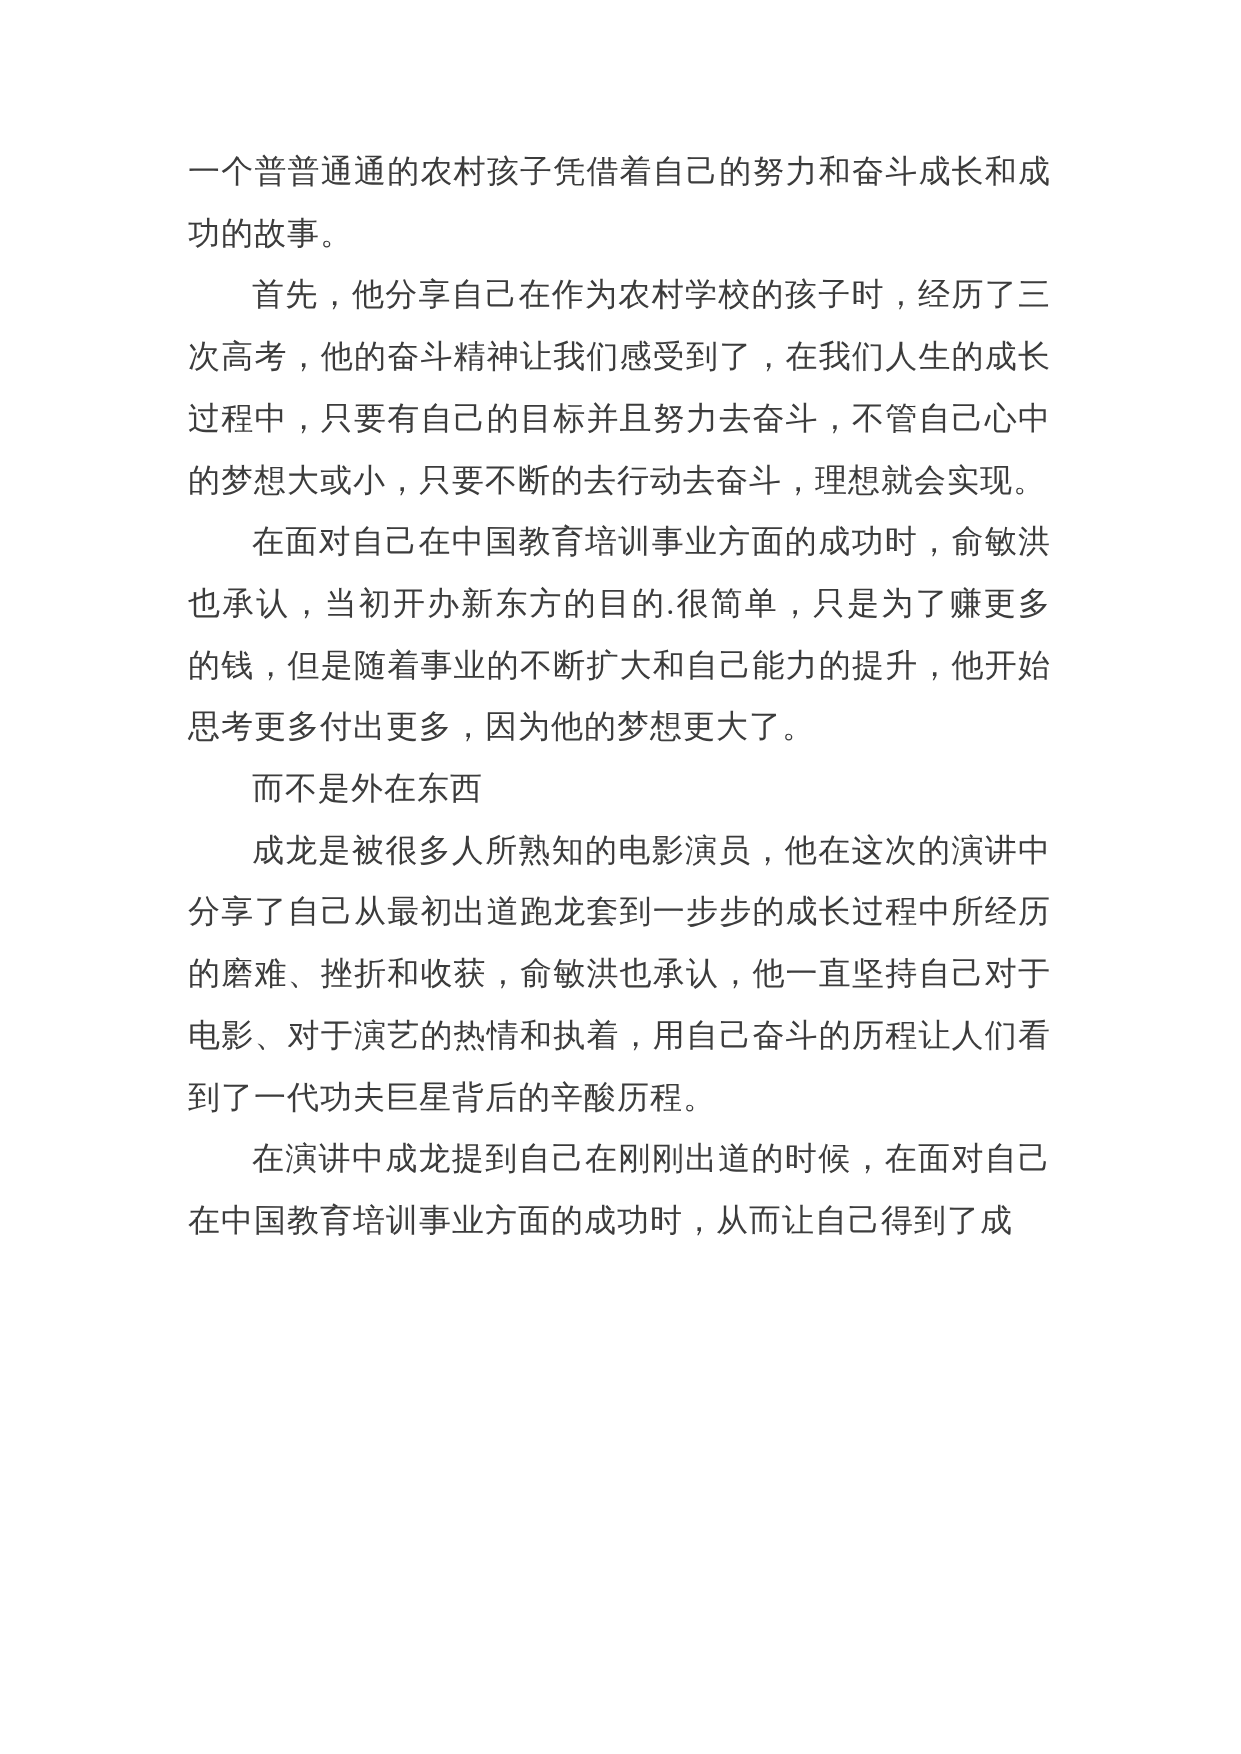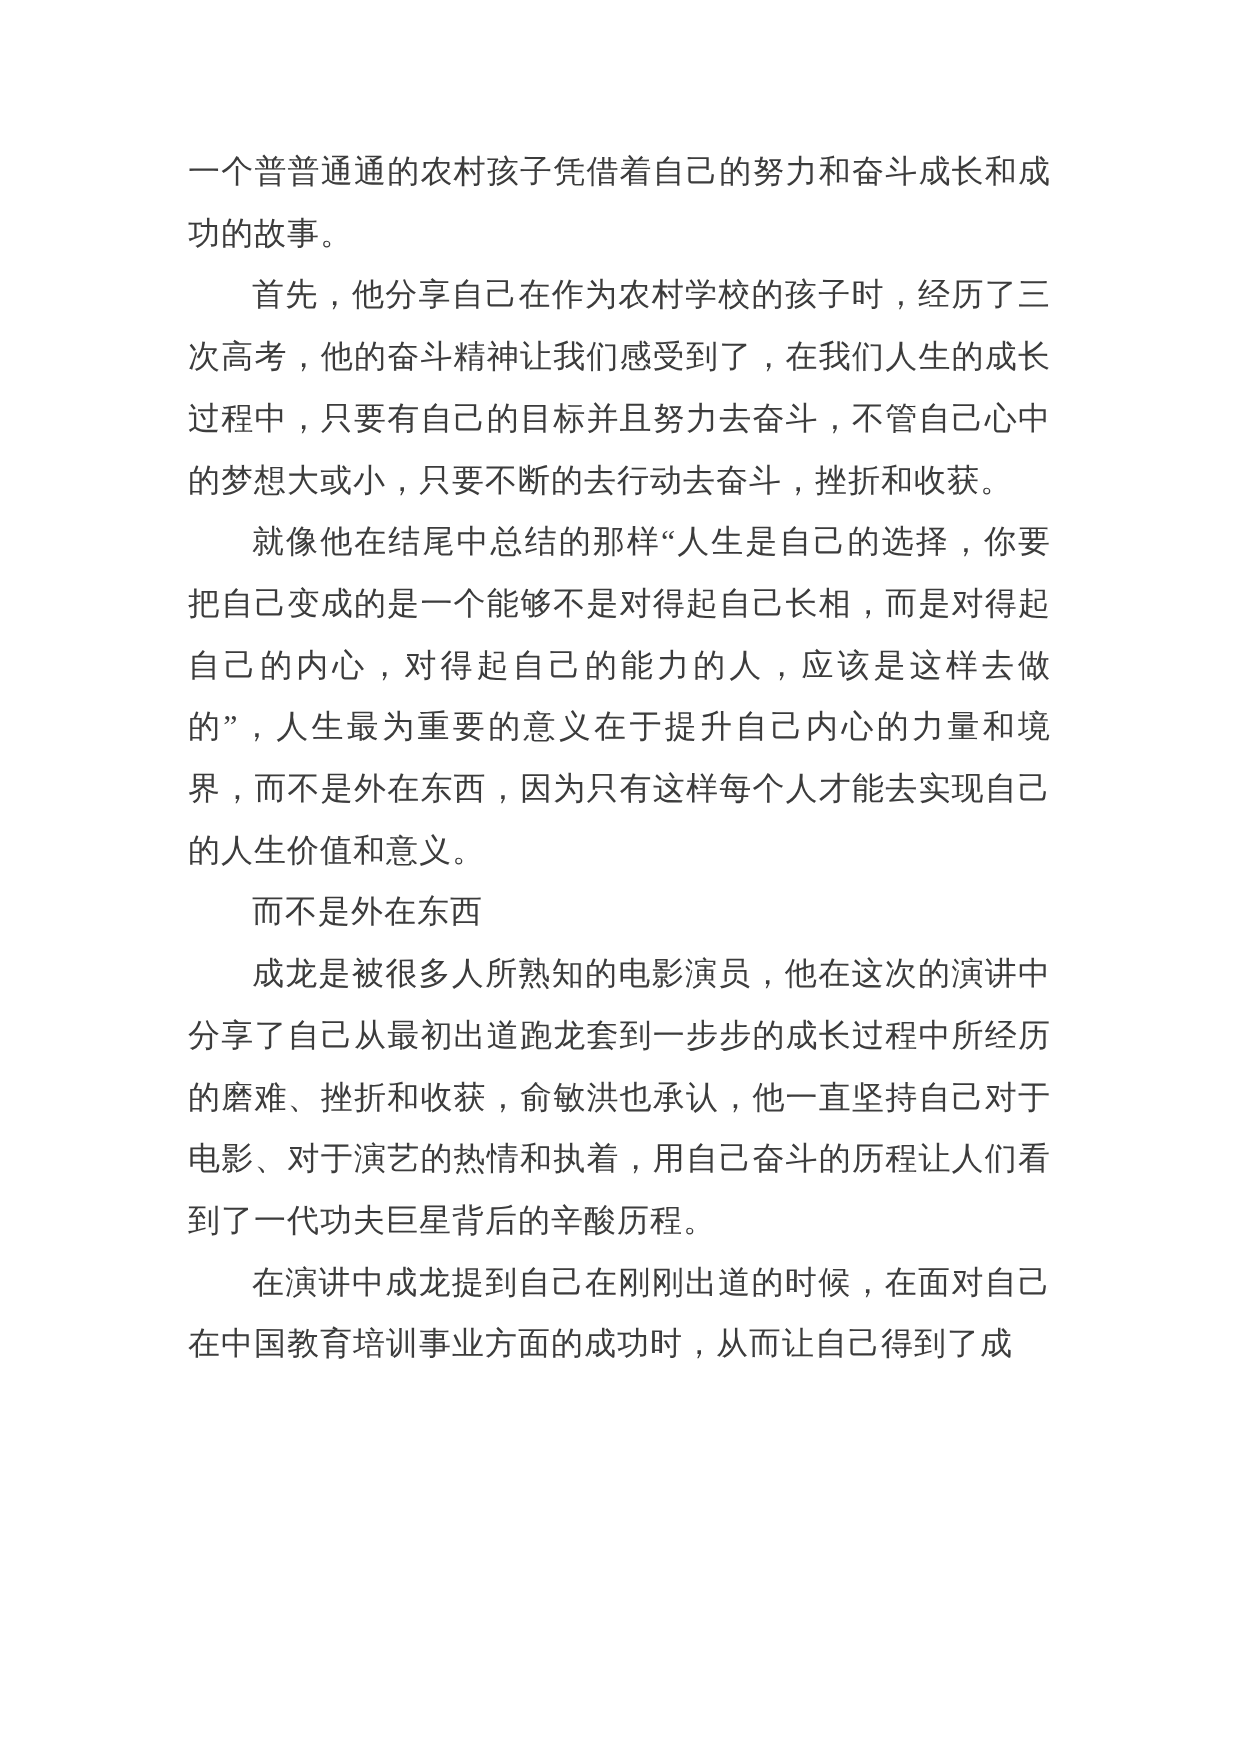--- a/index.html
+++ b/index.html
@@ -32,19 +32,19 @@
   .doc-body p.indent {
     text-indent: 2em;
   }
 </style>
 </head>
 <body>
 
 <div class="page">
   <div class="doc-body">
     <p>一个普普通通的农村孩子凭借着自己的努力和奋斗成长和成功的故事。</p>
-    <p class="indent">首先，他分享自己在作为农村学校的孩子时，经历了三次高考，他的奋斗精神让我们感受到了，在我们人生的成长过程中，只要有自己的目标并且努力去奋斗，不管自己心中的梦想大或小，只要不断的去行动去奋斗，挫折和收获。</p>
-    <p class="indent">就像他在结尾中总结的那样“人生是自己的选择，你要把自己变成的是一个能够不是对得起自己长相，而是对得起自己的内心，对得起自己的能力的人，应该是这样去做的”，人生最为重要的意义在于提升自己内心的力量和境界，而不是外在东西，因为只有这样每个人才能去实现自己的人生价值和意义。</p>
+    <p class="indent">首先，他分享自己在作为农村学校的孩子时，经历了三次高考，他的奋斗精神让我们感受到了，在我们人生的成长过程中，只要有自己的目标并且努力去奋斗，不管自己心中的梦想大或小，只要不断的去行动去奋斗，理想就会实现。</p>
+    <p class="indent">在面对自己在中国教育培训事业方面的成功时，俞敏洪也承认，当初开办新东方的目的.很简单，只是为了赚更多的钱，但是随着事业的不断扩大和自己能力的提升，他开始思考更多付出更多，因为他的梦想更大了。</p>
     <p class="indent">而不是外在东西</p>
     <p class="indent">成龙是被很多人所熟知的电影演员，他在这次的演讲中分享了自己从最初出道跑龙套到一步步的成长过程中所经历的磨难、挫折和收获，俞敏洪也承认，他一直坚持自己对于电影、对于演艺的热情和执着，用自己奋斗的历程让人们看到了一代功夫巨星背后的辛酸历程。</p>
     <p class="indent">在演讲中成龙提到自己在刚刚出道的时候，在面对自己在中国教育培训事业方面的成功时，从而让自己得到了成</p>
   </div>
 </div>
 
 </body></html>

